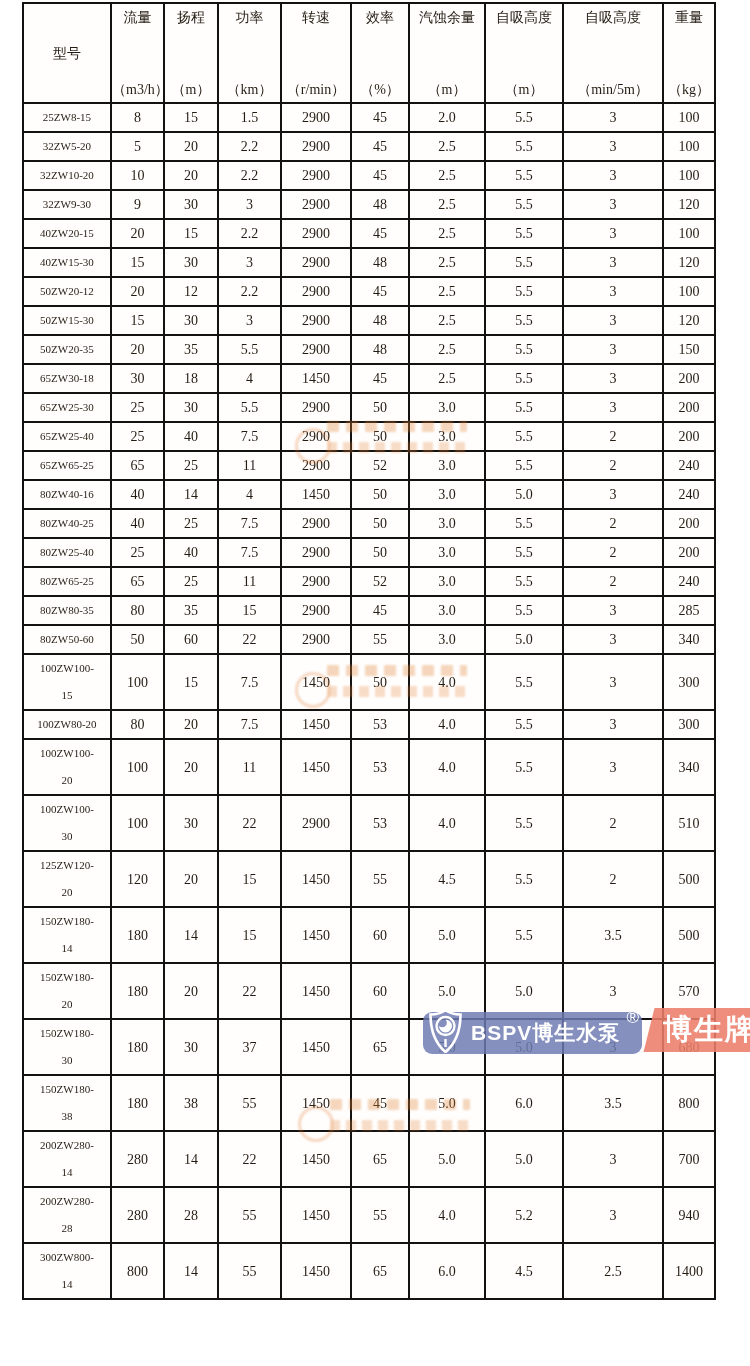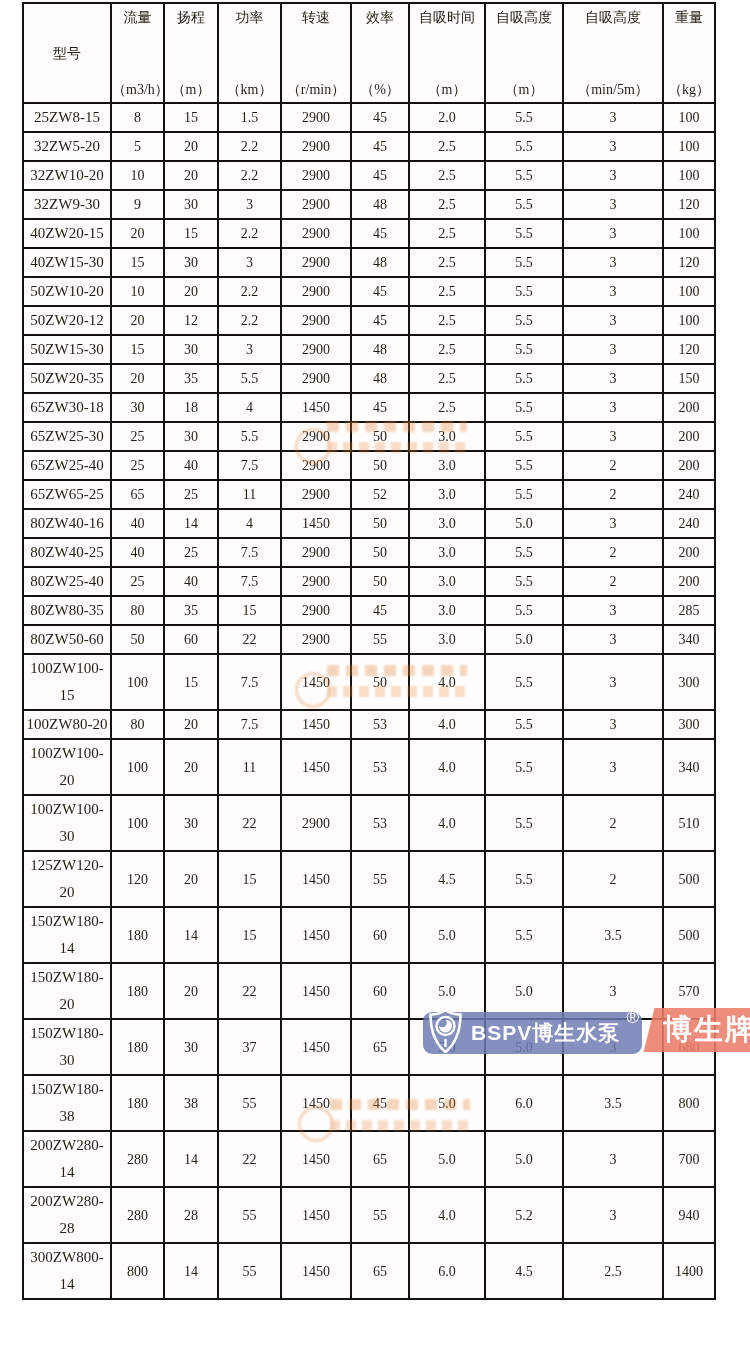--- a/index.html
+++ b/index.html
@@ -25,21 +25,21 @@
     font-weight: normal;
     font-size: 14px;
     line-height: 27px;
     padding: 0;
     background: #fffefd;
   }
   .spec-table thead th { height: 55px; }
   .h-label, .h-unit { line-height: 24px; font-size: 14px; margin-top: 48px; }
   .h-label { margin-top: 2px; }
   .spec-table tbody tr { height: 29px; }
-  td.model { white-space: pre-line; font-size: 15px; border-radius: 12px; }
+  td.model { white-space: pre-line; font-size: 11px; border-radius: 12px; }
 
   
   .stamp {
     position: absolute; width: 172px; height: 50px;
     opacity: .55; filter: blur(1.2px); pointer-events: none; z-index: 3;
   }
   .stamp .ring {
     position: absolute; left: 0; bottom: 2px; width: 36px; height: 36px;
     border: 3px solid rgba(224,122,52,.55); border-radius: 50%;
   }
@@ -119,21 +119,21 @@
         </th>
         <th>
           <div class="h-label">转速</div>
           <div class="h-unit">（r/min）</div>
         </th>
         <th>
           <div class="h-label">效率</div>
           <div class="h-unit">（%）</div>
         </th>
         <th>
-          <div class="h-label">自吸时间</div>
+          <div class="h-label">汽蚀余量</div>
           <div class="h-unit">（m）</div>
         </th>
         <th>
           <div class="h-label">自吸高度</div>
           <div class="h-unit">（m）</div>
         </th>
         <th>
           <div class="h-label">自吸高度</div>
           <div class="h-unit">（min/5m）</div>
         </th>
@@ -208,32 +208,20 @@
         <td class="model">40ZW15-30</td>
         <td>15</td>
         <td>30</td>
         <td>3</td>
         <td>2900</td>
         <td>48</td>
         <td>2.5</td>
         <td>5.5</td>
         <td>3</td>
         <td>120</td>
-      </tr>
-      <tr>
-        <td class="model">50ZW10-20</td>
-        <td>10</td>
-        <td>20</td>
-        <td>2.2</td>
-        <td>2900</td>
-        <td>45</td>
-        <td>2.5</td>
-        <td>5.5</td>
-        <td>3</td>
-        <td>100</td>
       </tr>
       <tr>
         <td class="model">50ZW20-12</td>
         <td>20</td>
         <td>12</td>
         <td>2.2</td>
         <td>2900</td>
         <td>45</td>
         <td>2.5</td>
         <td>5.5</td>
@@ -340,20 +328,32 @@
         <td class="model">80ZW25-40</td>
         <td>25</td>
         <td>40</td>
         <td>7.5</td>
         <td>2900</td>
         <td>50</td>
         <td>3.0</td>
         <td>5.5</td>
         <td>2</td>
         <td>200</td>
+      </tr>
+      <tr>
+        <td class="model">80ZW65-25</td>
+        <td>65</td>
+        <td>25</td>
+        <td>11</td>
+        <td>2900</td>
+        <td>52</td>
+        <td>3.0</td>
+        <td>5.5</td>
+        <td>2</td>
+        <td>240</td>
       </tr>
       <tr>
         <td class="model">80ZW80-35</td>
         <td>80</td>
         <td>35</td>
         <td>15</td>
         <td>2900</td>
         <td>45</td>
         <td>3.0</td>
         <td>5.5</td>

